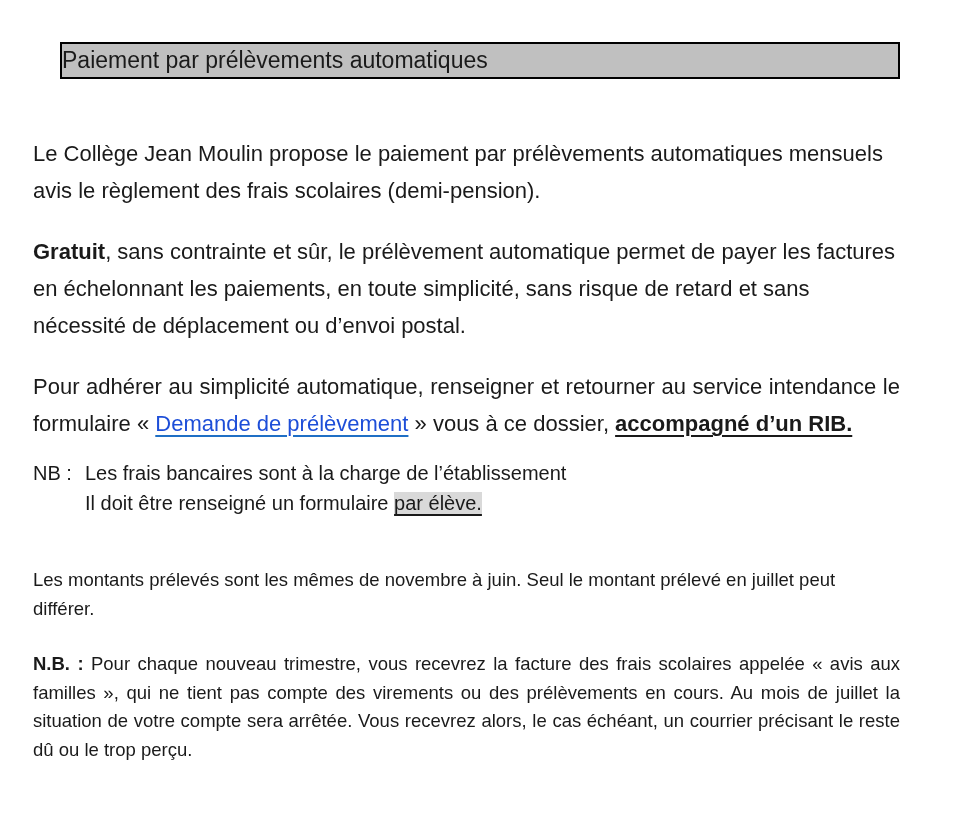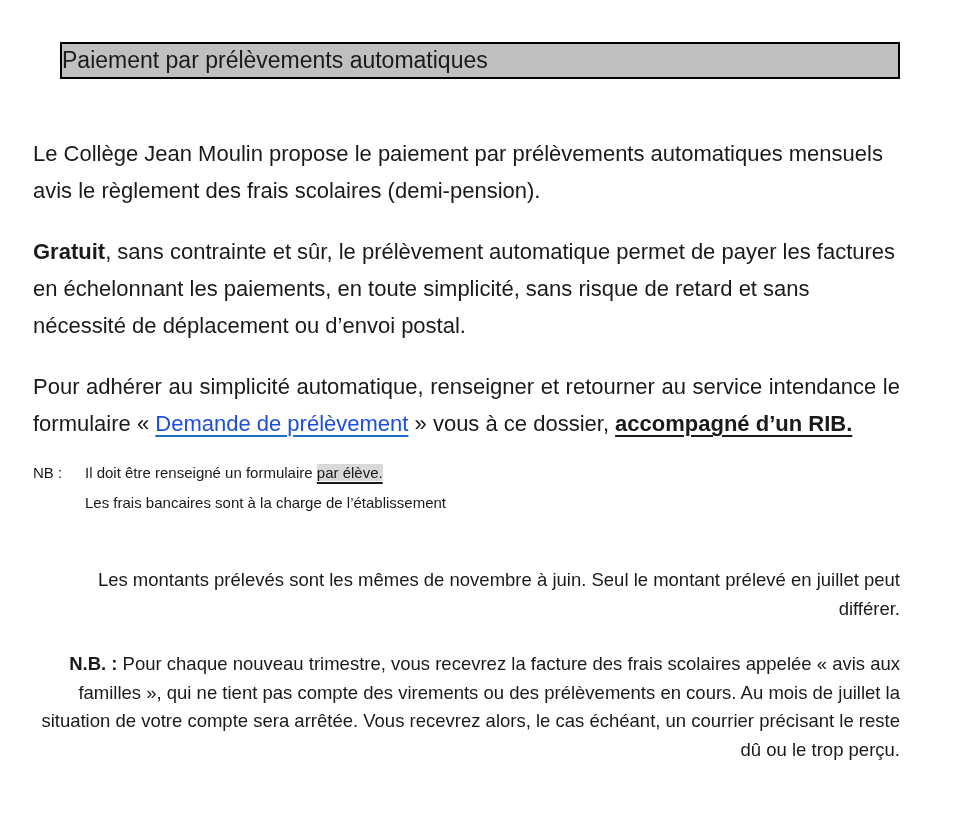--- a/index.html
+++ b/index.html
@@ -21,21 +21,21 @@
     line-height: 32px;
     font-size: 23px;
   }
   .doc-body {
     padding: 0 54px 0 33px;
     margin-top: 56px;
   }
   .para { color: #1a1a1a; }
   .para.lg { font-size: 22px; line-height: 37px; margin-bottom: 24px; }
   .para.lg.tight { margin-bottom: 16px; }
-  .para.sm { font-size: 18.5px; line-height: 28.5px; text-align: right; }
+  .para.sm { font-size: 18.5px; line-height: 28.5px; }
   .justify { text-align: justify; }
   .doc-link {
     color: #1d4ed8;
     text-decoration: underline;
     text-decoration-color: #1f6fc5;
     text-underline-offset: 4px;
     text-decoration-thickness: 2px;
     cursor: pointer;
   }
   .bold { font-weight: bold; }
@@ -46,21 +46,21 @@
     text-underline-offset: 4px;
   }
   .highlight-underline {
     background: #d9d9d9;
     text-decoration: underline;
     text-decoration-thickness: 2px;
     text-underline-offset: 4px;
   }
   .nb-block {
     position: relative;
-    font-size: 15px;
+    font-size: 20px;
     line-height: 30px;
     padding-left: 52px;
     margin-top: 16px;
     margin-bottom: 48px;
   }
   .nb-label { position: absolute; left: 0; top: 0; }
   .para4 { margin-bottom: 27px; }
 </style>
 </head>
 <body>
@@ -81,24 +81,24 @@
       <span class="bold">Gratuit</span><span>, sans contrainte et sûr, le prélèvement automatique permet de payer les factures en échelonnant les paiements, en toute simplicité, sans risque de retard et sans nécessité de déplacement ou d’envoi postal.</span>
     </p>
 
     <p class="para lg tight justify">
       <span>Pour adhérer au simplicité automatique, renseigner et retourner au service intendance le formulaire « </span><a class="doc-link">Demande de prélèvement</a><span> » vous à ce dossier, </span><span class="bold-underline">accompagné d’un RIB.</span>
     </p>
 
     <div class="nb-block">
       <span class="nb-label">NB :</span>
       <div>
-        <span>Il doit être renseigné un formulaire </span><span class="highlight-underline">par élève.</span>
+        <span>Les frais bancaires sont à la charge de l’établissement</span>
       </div>
       <div>
-        <span>Les frais bancaires sont à la charge de l’établissement</span>
+        <span>Il doit être renseigné un formulaire </span><span class="highlight-underline">par élève.</span>
       </div>
     </div>
 
     <p class="para sm para4">
       <span>Les montants prélevés sont les mêmes de novembre à juin. Seul le montant prélevé en juillet peut différer.</span>
     </p>
 
     <p class="para sm justify">
       <span class="bold">N.B. :</span><span> Pour chaque nouveau trimestre, vous recevrez la facture des frais scolaires appelée « avis aux familles », qui ne tient pas compte des virements ou des prélèvements en cours. Au mois de juillet la situation de votre compte sera arrêtée. Vous recevrez alors, le cas échéant, un courrier précisant le reste dû ou le trop perçu.</span>
     </p>

